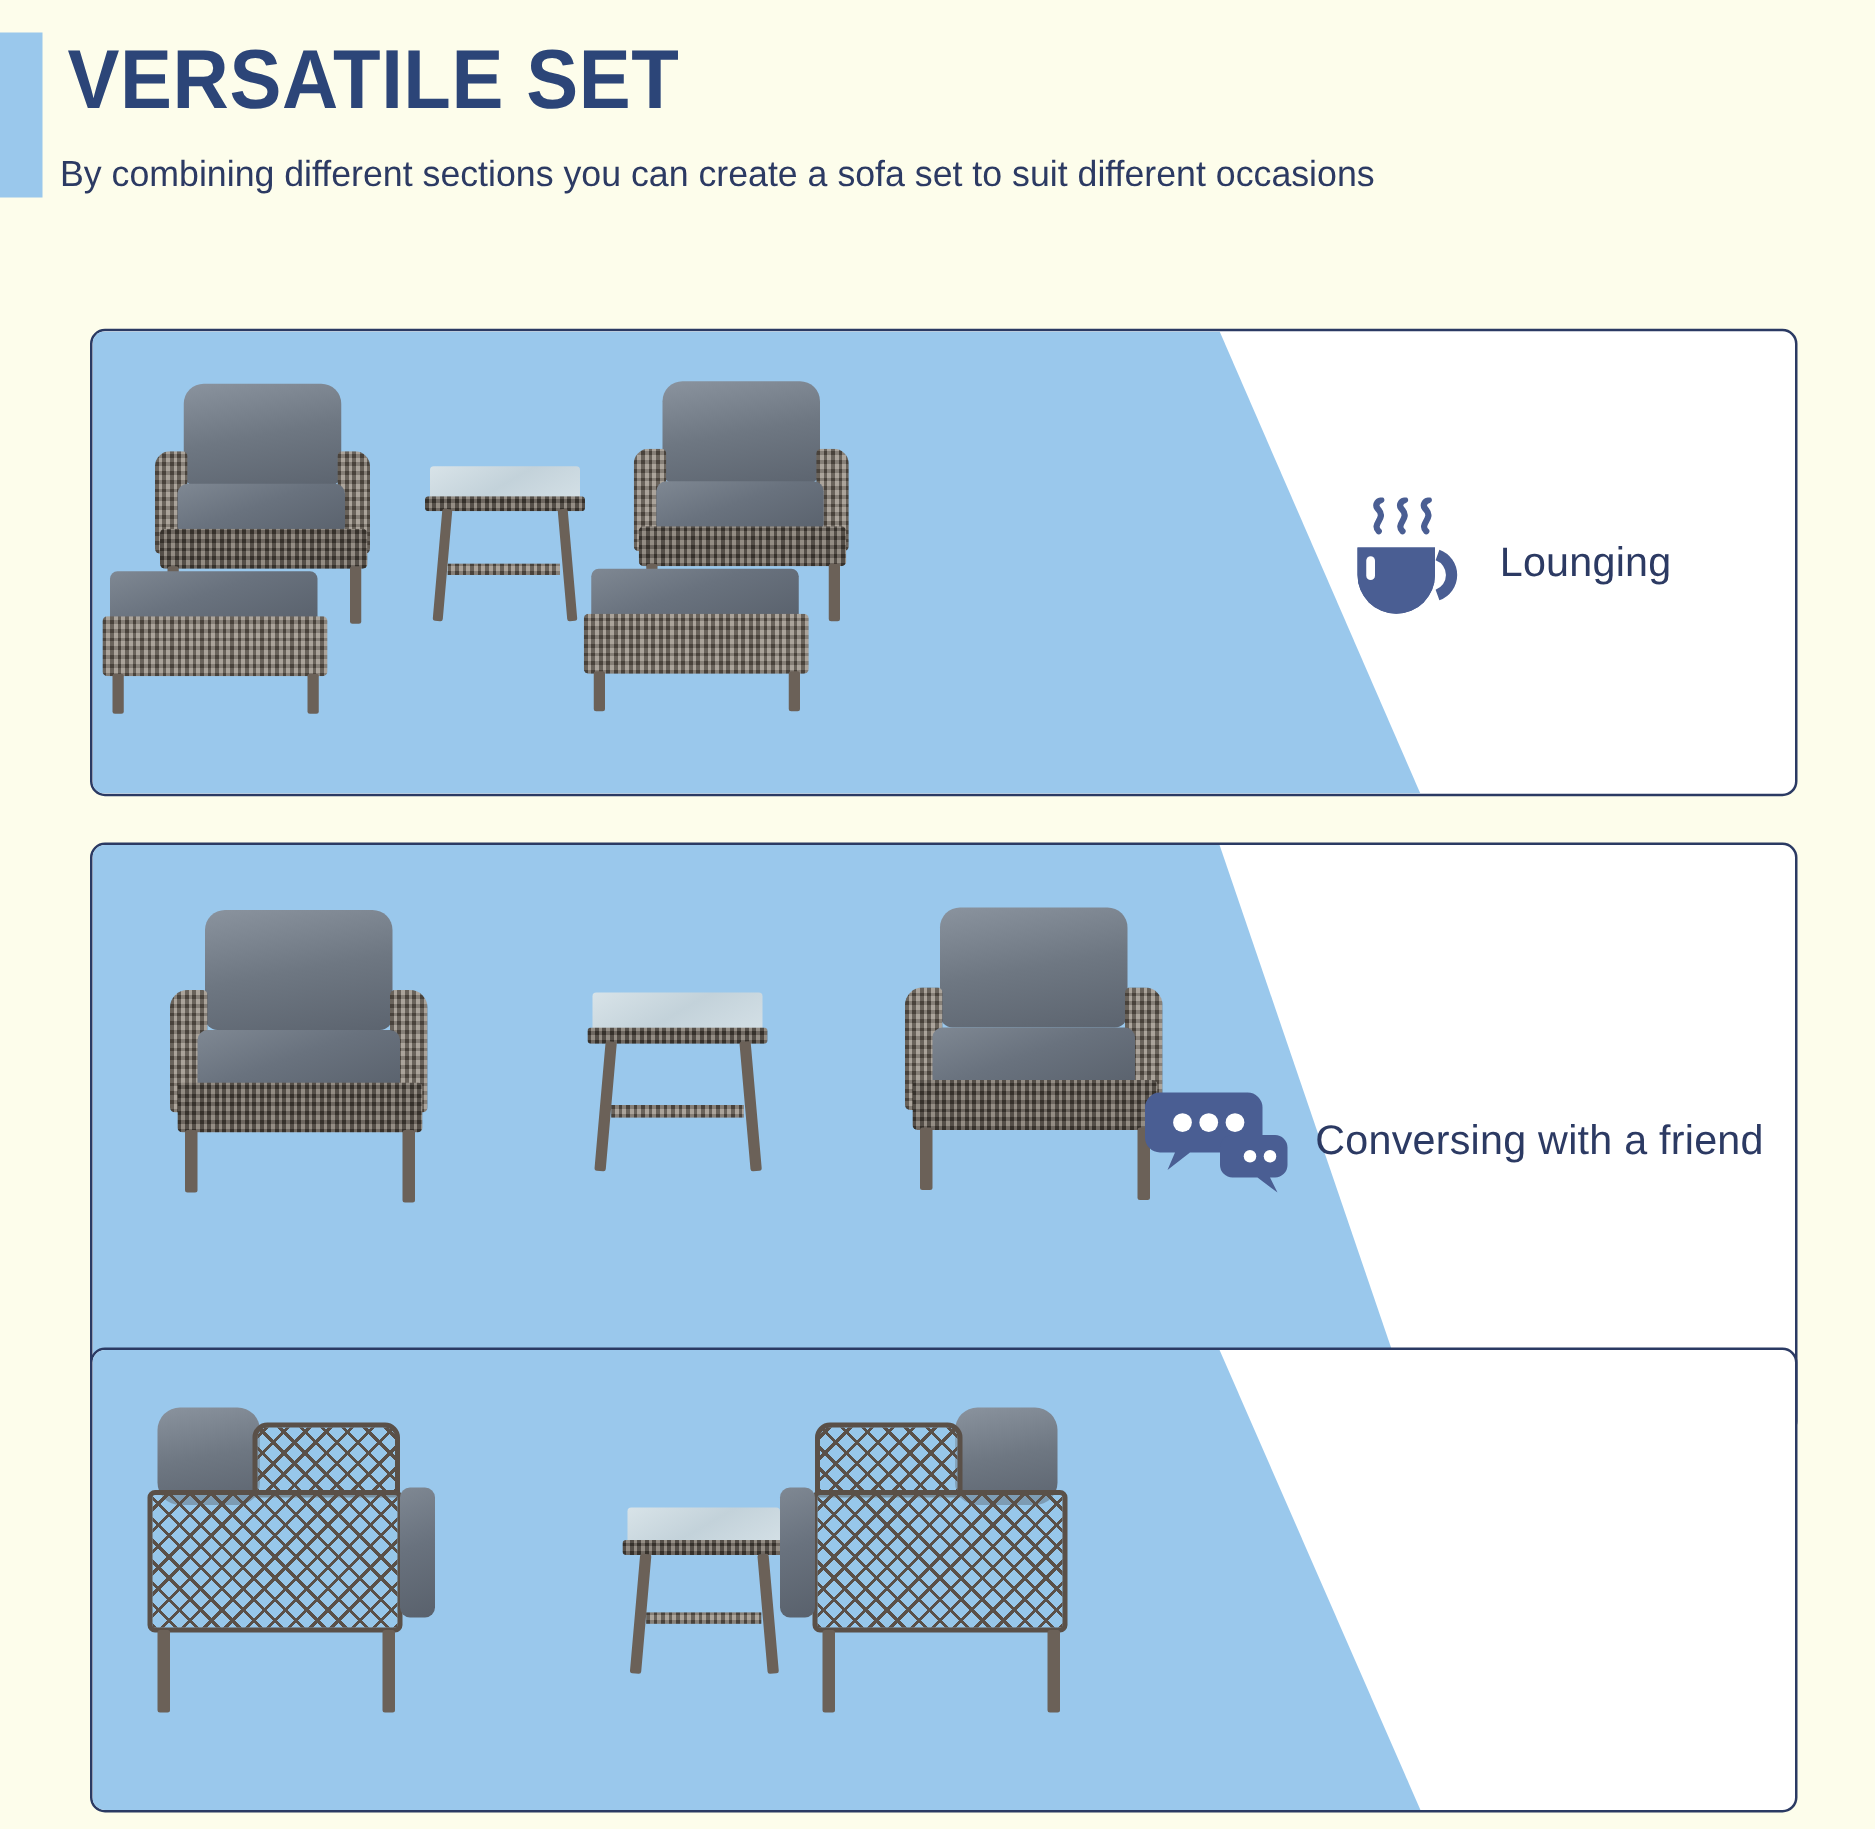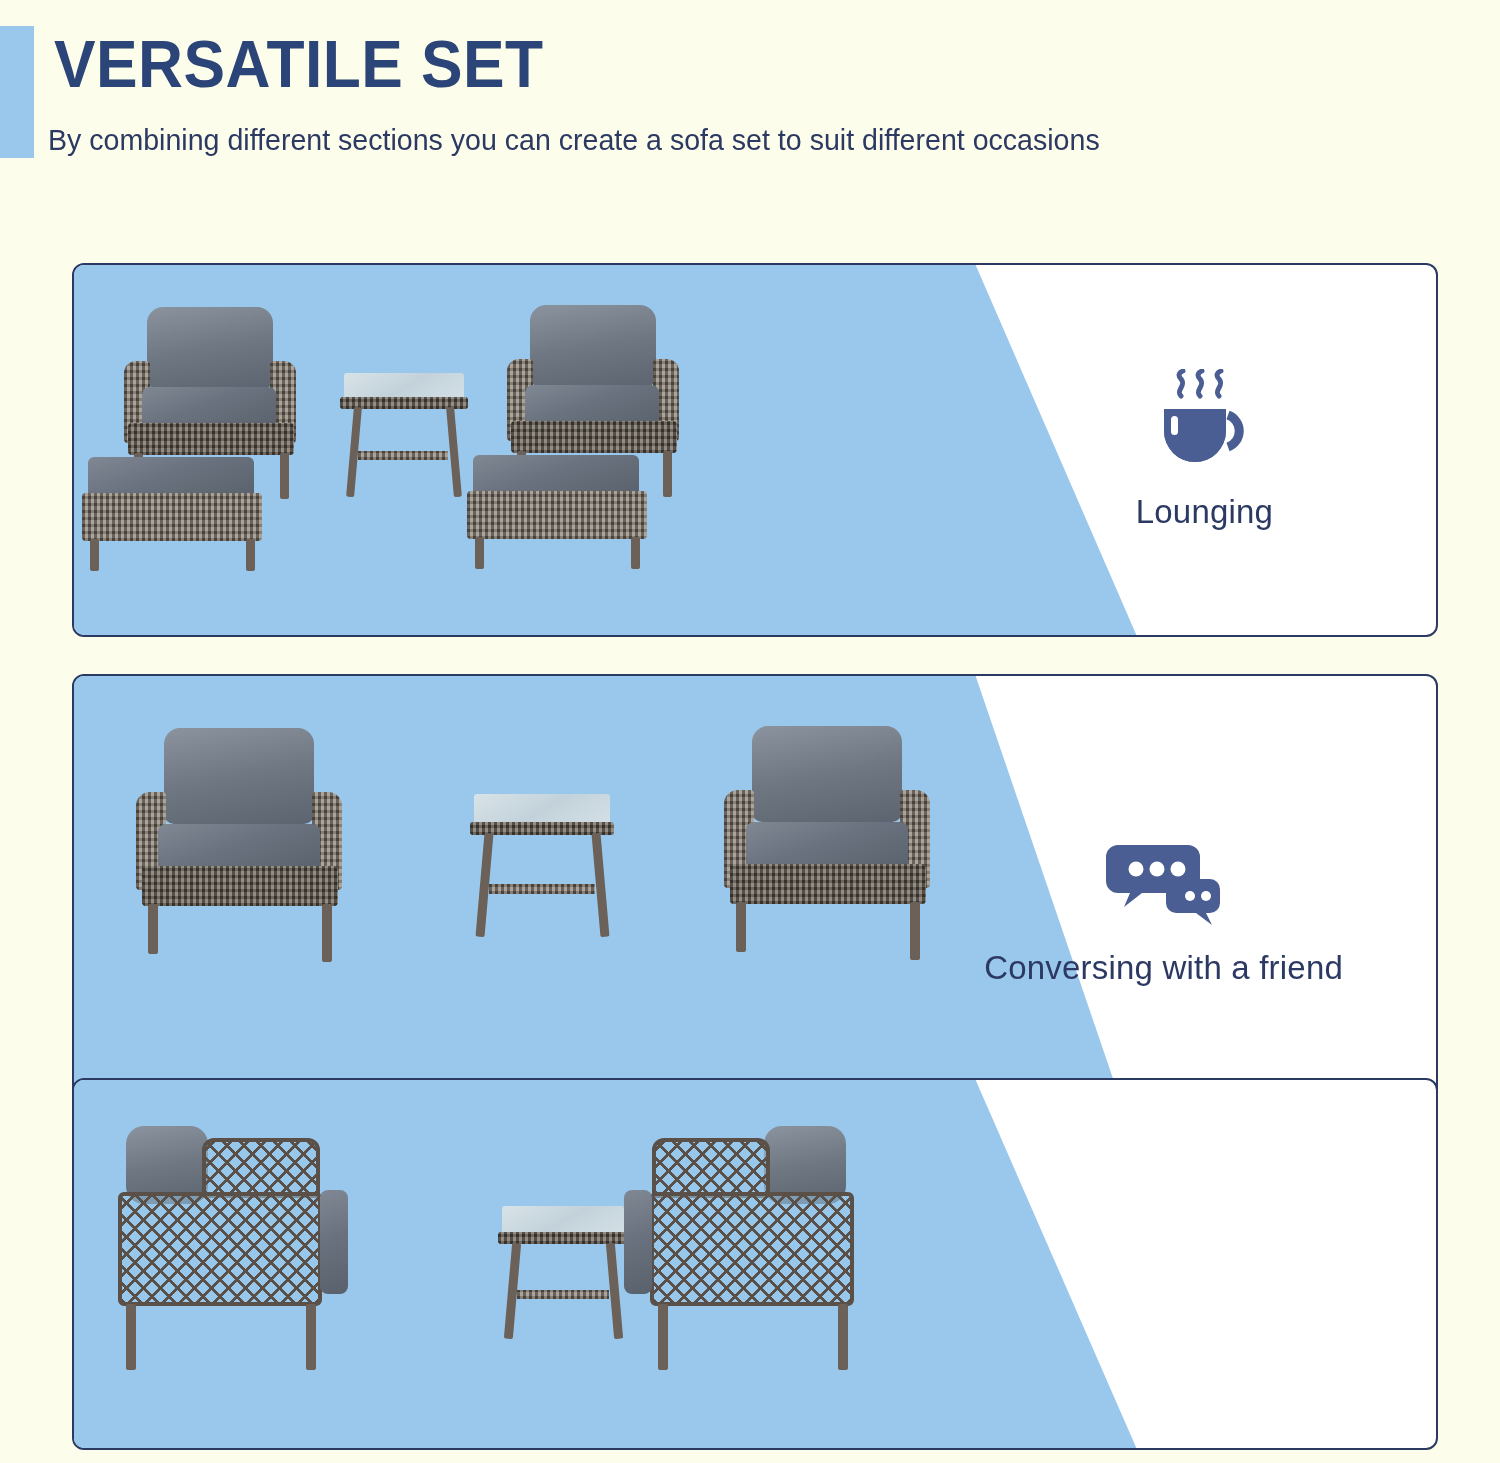--- a/index.html
+++ b/index.html
@@ -72,21 +72,21 @@
     clip-path: polygon(0 0, 66.2% 0, 78.0% 100%, 0 100%);
   }
 
   
   .icon-col {
     position: absolute;
     right: 0; top: 0;
     height: 100%;
     width: 34%;
     display: flex;
-    flex-direction: column;
+    flex-direction: row;
     align-items: center;
     justify-content: center;
     gap: 20px;
   }
   .icon-col.wide { width: 40%; }
   .icon-art { display: block; }
   .icon-label {
     font-size: 33px;
     font-weight: 400;
     color: #2C3A63;

